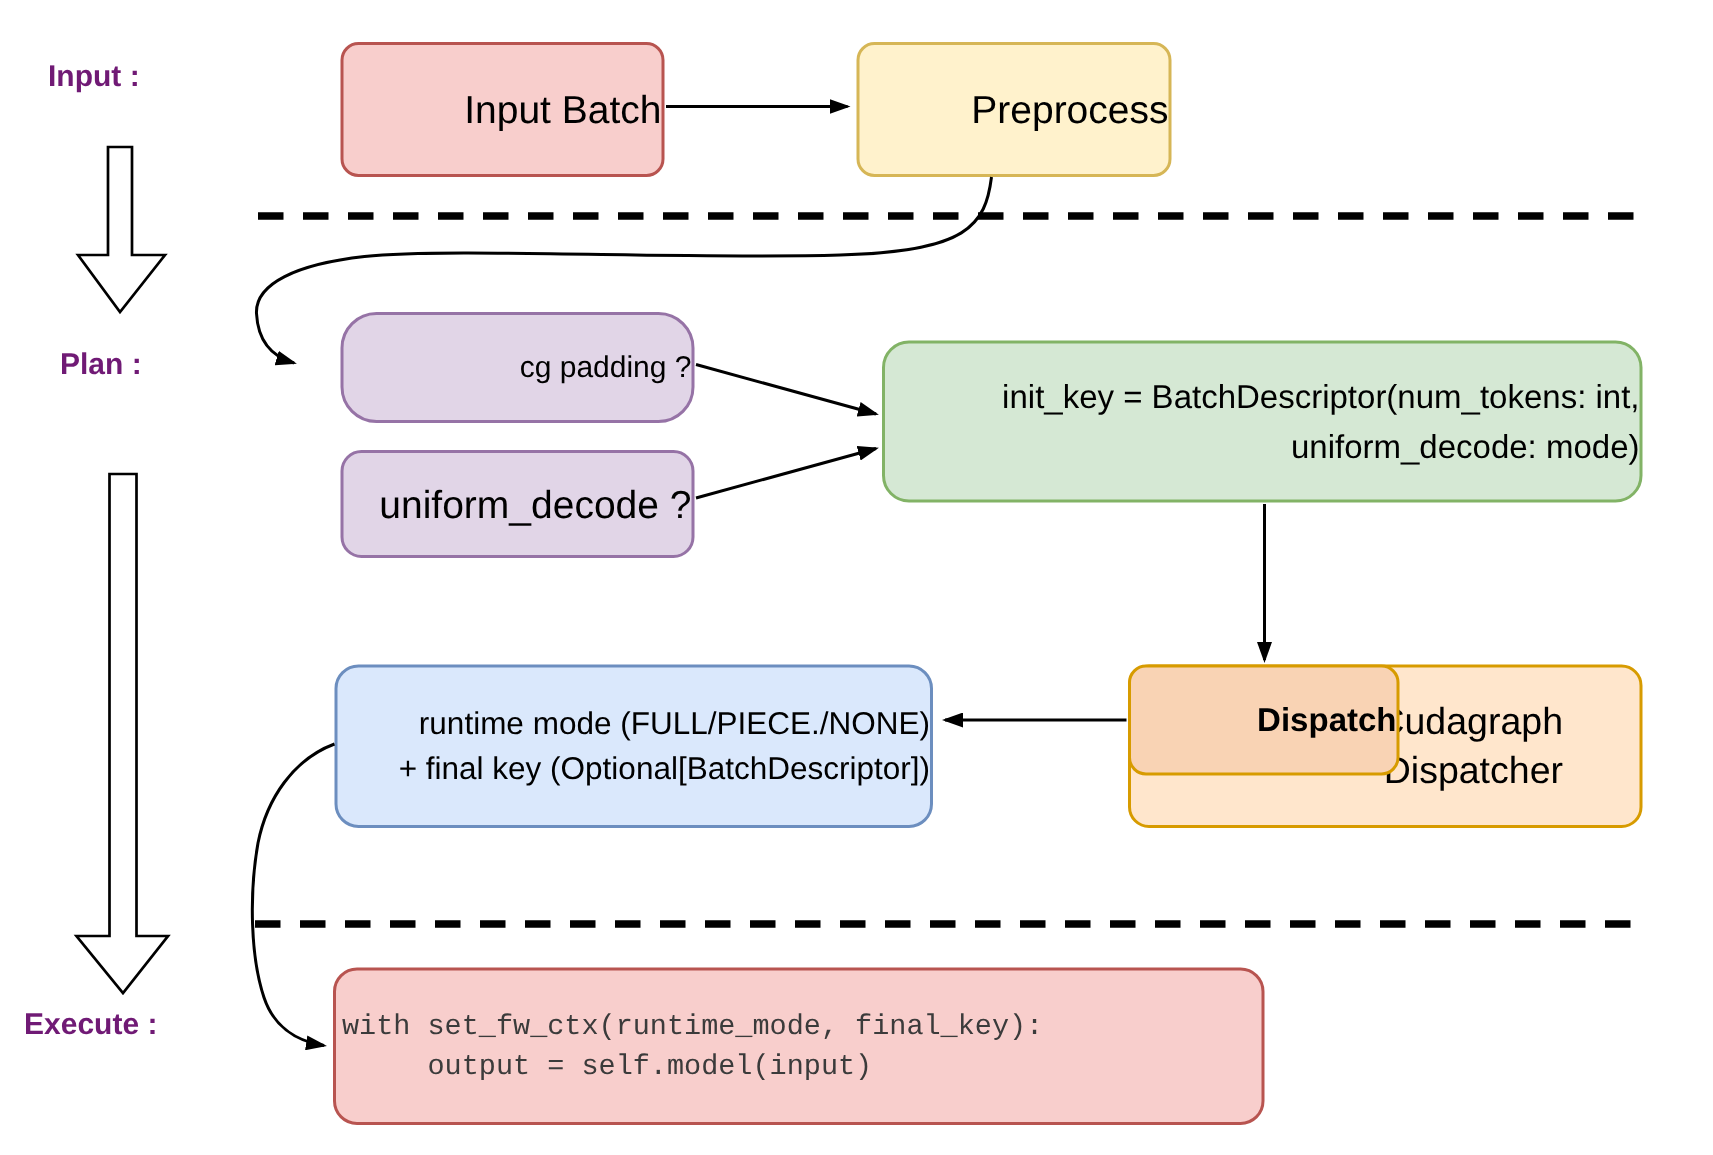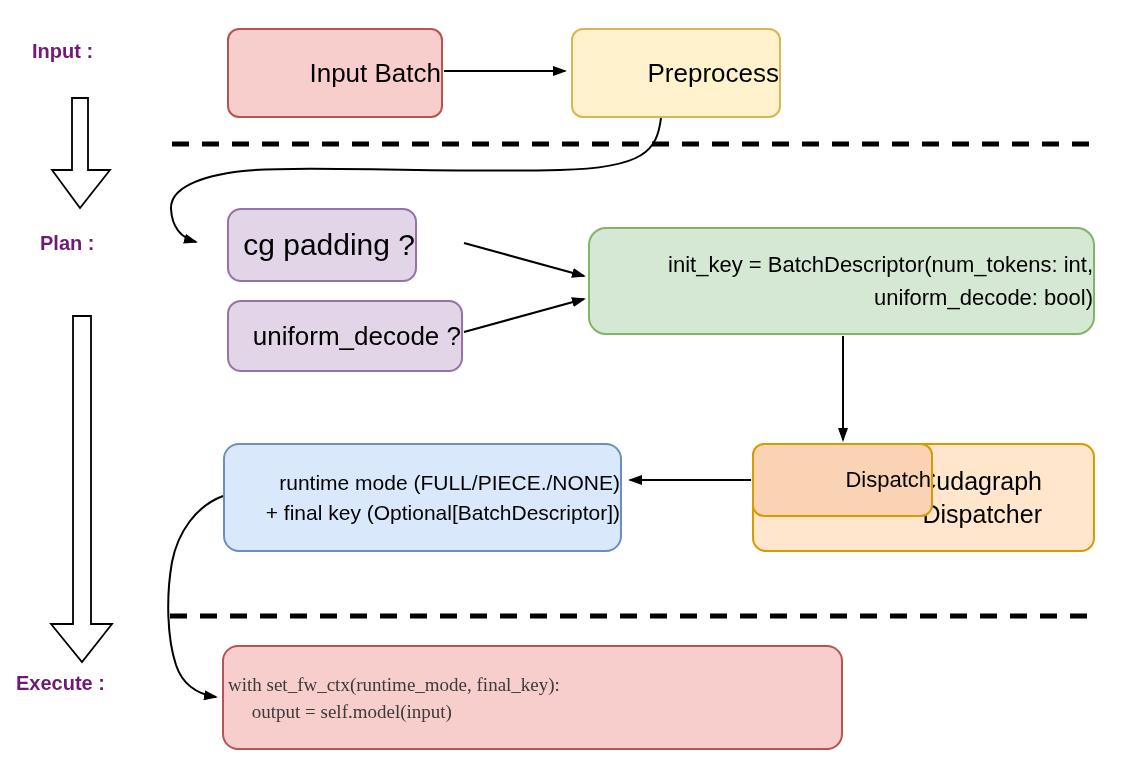--- a/index.html
+++ b/index.html
@@ -49,35 +49,36 @@
     background:var(--blue-fill,#DAE8FC);
     border:2px solid var(--blue-stroke,#6C8EBF);
   }
   .box-orange{
     background:var(--orange-fill,#FFE6CC);
     border:2px solid var(--orange-stroke,#D79B00);
   }
   .box-peach{
     background:var(--peach-fill,#F9D3B4);
     border:2px solid var(--orange-stroke,#D79B00);
+    font-weight:bold;
   }
 
   #input-batch   {left:227px;top:28px; width:216px;height:90px;border-radius:12px;font-size:26px;}
   #preprocess    {left:571px;top:28px; width:210px;height:90px;border-radius:12px;font-size:26px;}
-  #cg-padding    {left:227px;top:208px;width:190px;height:74px;border-radius:14px;font-size:30px;}
+  #cg-padding    {left:227px;top:208px;width:236px;height:74px;border-radius:24px;font-size:20px;}
   #uniform-decode{left:227px;top:300px;width:236px;height:72px;border-radius:14px;font-size:26px;}
   #init-key      {left:588px;top:227px;width:507px;height:108px;border-radius:18px;font-size:22px;line-height:33px;}
   #runtime-key   {left:223px;top:443px;width:399px;height:109px;border-radius:16px;font-size:21px;line-height:30px;}
   #dispatcher    {left:752px;top:443px;width:343px;height:109px;border-radius:14px;}
   #dispatch      {left:752px;top:443px;width:181px;height:74px;border-radius:12px;font-size:22px;z-index:2;}
   #cudagraph-lbl {left:884px;top:447px;width:158px;height:101px;font-size:25px;line-height:33px;background:none;border:none;}
   #execute-code{
     left:222px;top:645px;width:621px;height:105px;border-radius:16px;
     align-items:flex-start;justify-content:center;text-align:left;
-    font-family:Liberation Serif, serif;
+    font-family:Liberation Mono, monospace;
     font-size:19px;line-height:27px;color:#3b3b3b;
     padding-left:4px;
   }
   #execute-code .ln{white-space:pre;}
 
   #connector-layer{
     position:absolute;left:0;top:0;width:1142px;height:770px;
     z-index:3;pointer-events:none;
   }
   .conn{fill:none;stroke:#000;stroke-width:2px;}
@@ -104,21 +105,21 @@
   <div class="box box-purple" id="cg-padding">
     <span class="ln">cg padding ?</span>
   </div>
 
   <div class="box box-purple" id="uniform-decode">
     <span class="ln">uniform_decode ?</span>
   </div>
 
   <div class="box box-green" id="init-key">
     <span class="ln">init_key = BatchDescriptor(num_tokens: int,</span>
-    <span class="ln">uniform_decode: bool)</span>
+    <span class="ln">uniform_decode: mode)</span>
   </div>
 
   <div class="box box-blue" id="runtime-key">
     <span class="ln">runtime mode (FULL/PIECE./NONE)</span>
     <span class="ln">+ final key (Optional[BatchDescriptor])</span>
   </div>
 
   <div class="box box-orange" id="dispatcher"></div>
   <div class="box box-peach" id="dispatch">
     <span class="ln">Dispatch</span>

